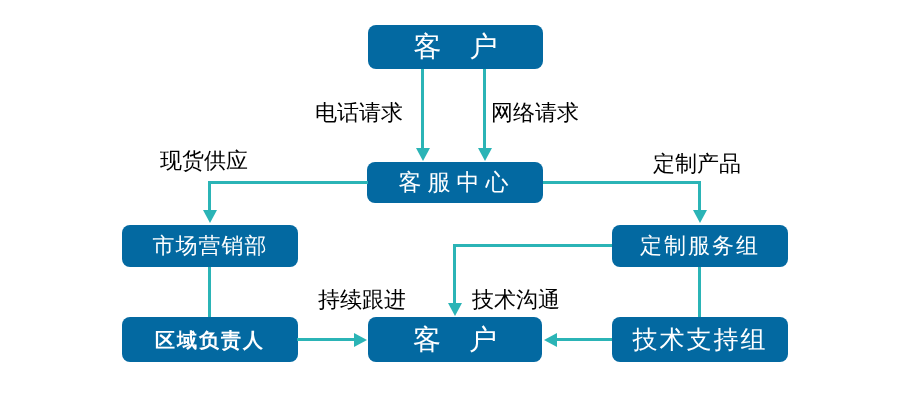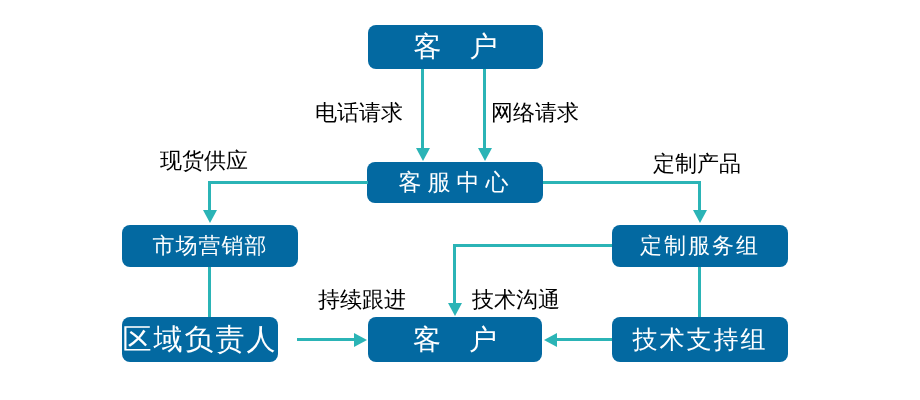--- a/index.html
+++ b/index.html
@@ -27,21 +27,21 @@
 <div id="stage">
 
   <div class="node" style="left:368px;top:25px;width:175px;height:44px;font-size:28px;">客　户</div>
 
   <div class="node" style="left:367px;top:162px;width:176px;height:41px;font-size:23px;letter-spacing:6px;padding-left:3px;box-sizing:border-box;">客服中心</div>
 
   <div class="node" style="left:122px;top:225px;width:176px;height:42px;font-size:22px;letter-spacing:1px;">市场营销部</div>
 
   <div class="node" style="left:612px;top:225px;width:176px;height:42px;font-size:22px;letter-spacing:2px;">定制服务组</div>
 
-  <div class="node" style="left:122px;top:317px;width:156px;height:45px;font-size:29px;letter-spacing:2px;">区域负责人</div>
+  <div class="node" style="left:122px;top:317px;width:176px;height:45px;font-size:20px;letter-spacing:2px;font-weight:bold;">区域负责人</div>
 
   <div class="node" style="left:612px;top:317px;width:176px;height:45px;font-size:25px;letter-spacing:2px;">技术支持组</div>
 
   <div class="node" style="left:368px;top:317px;width:174px;height:45px;font-size:28px;">客　户</div>
 
   <div class="vline" style="left:421px;top:69px;width:3px;height:81px;"></div>
   <div class="arr arr-down" style="left:416px;top:148px;"></div>
 
   <div class="vline" style="left:483px;top:69px;width:3px;height:81px;"></div>
   <div class="arr arr-down" style="left:478px;top:148px;"></div>

